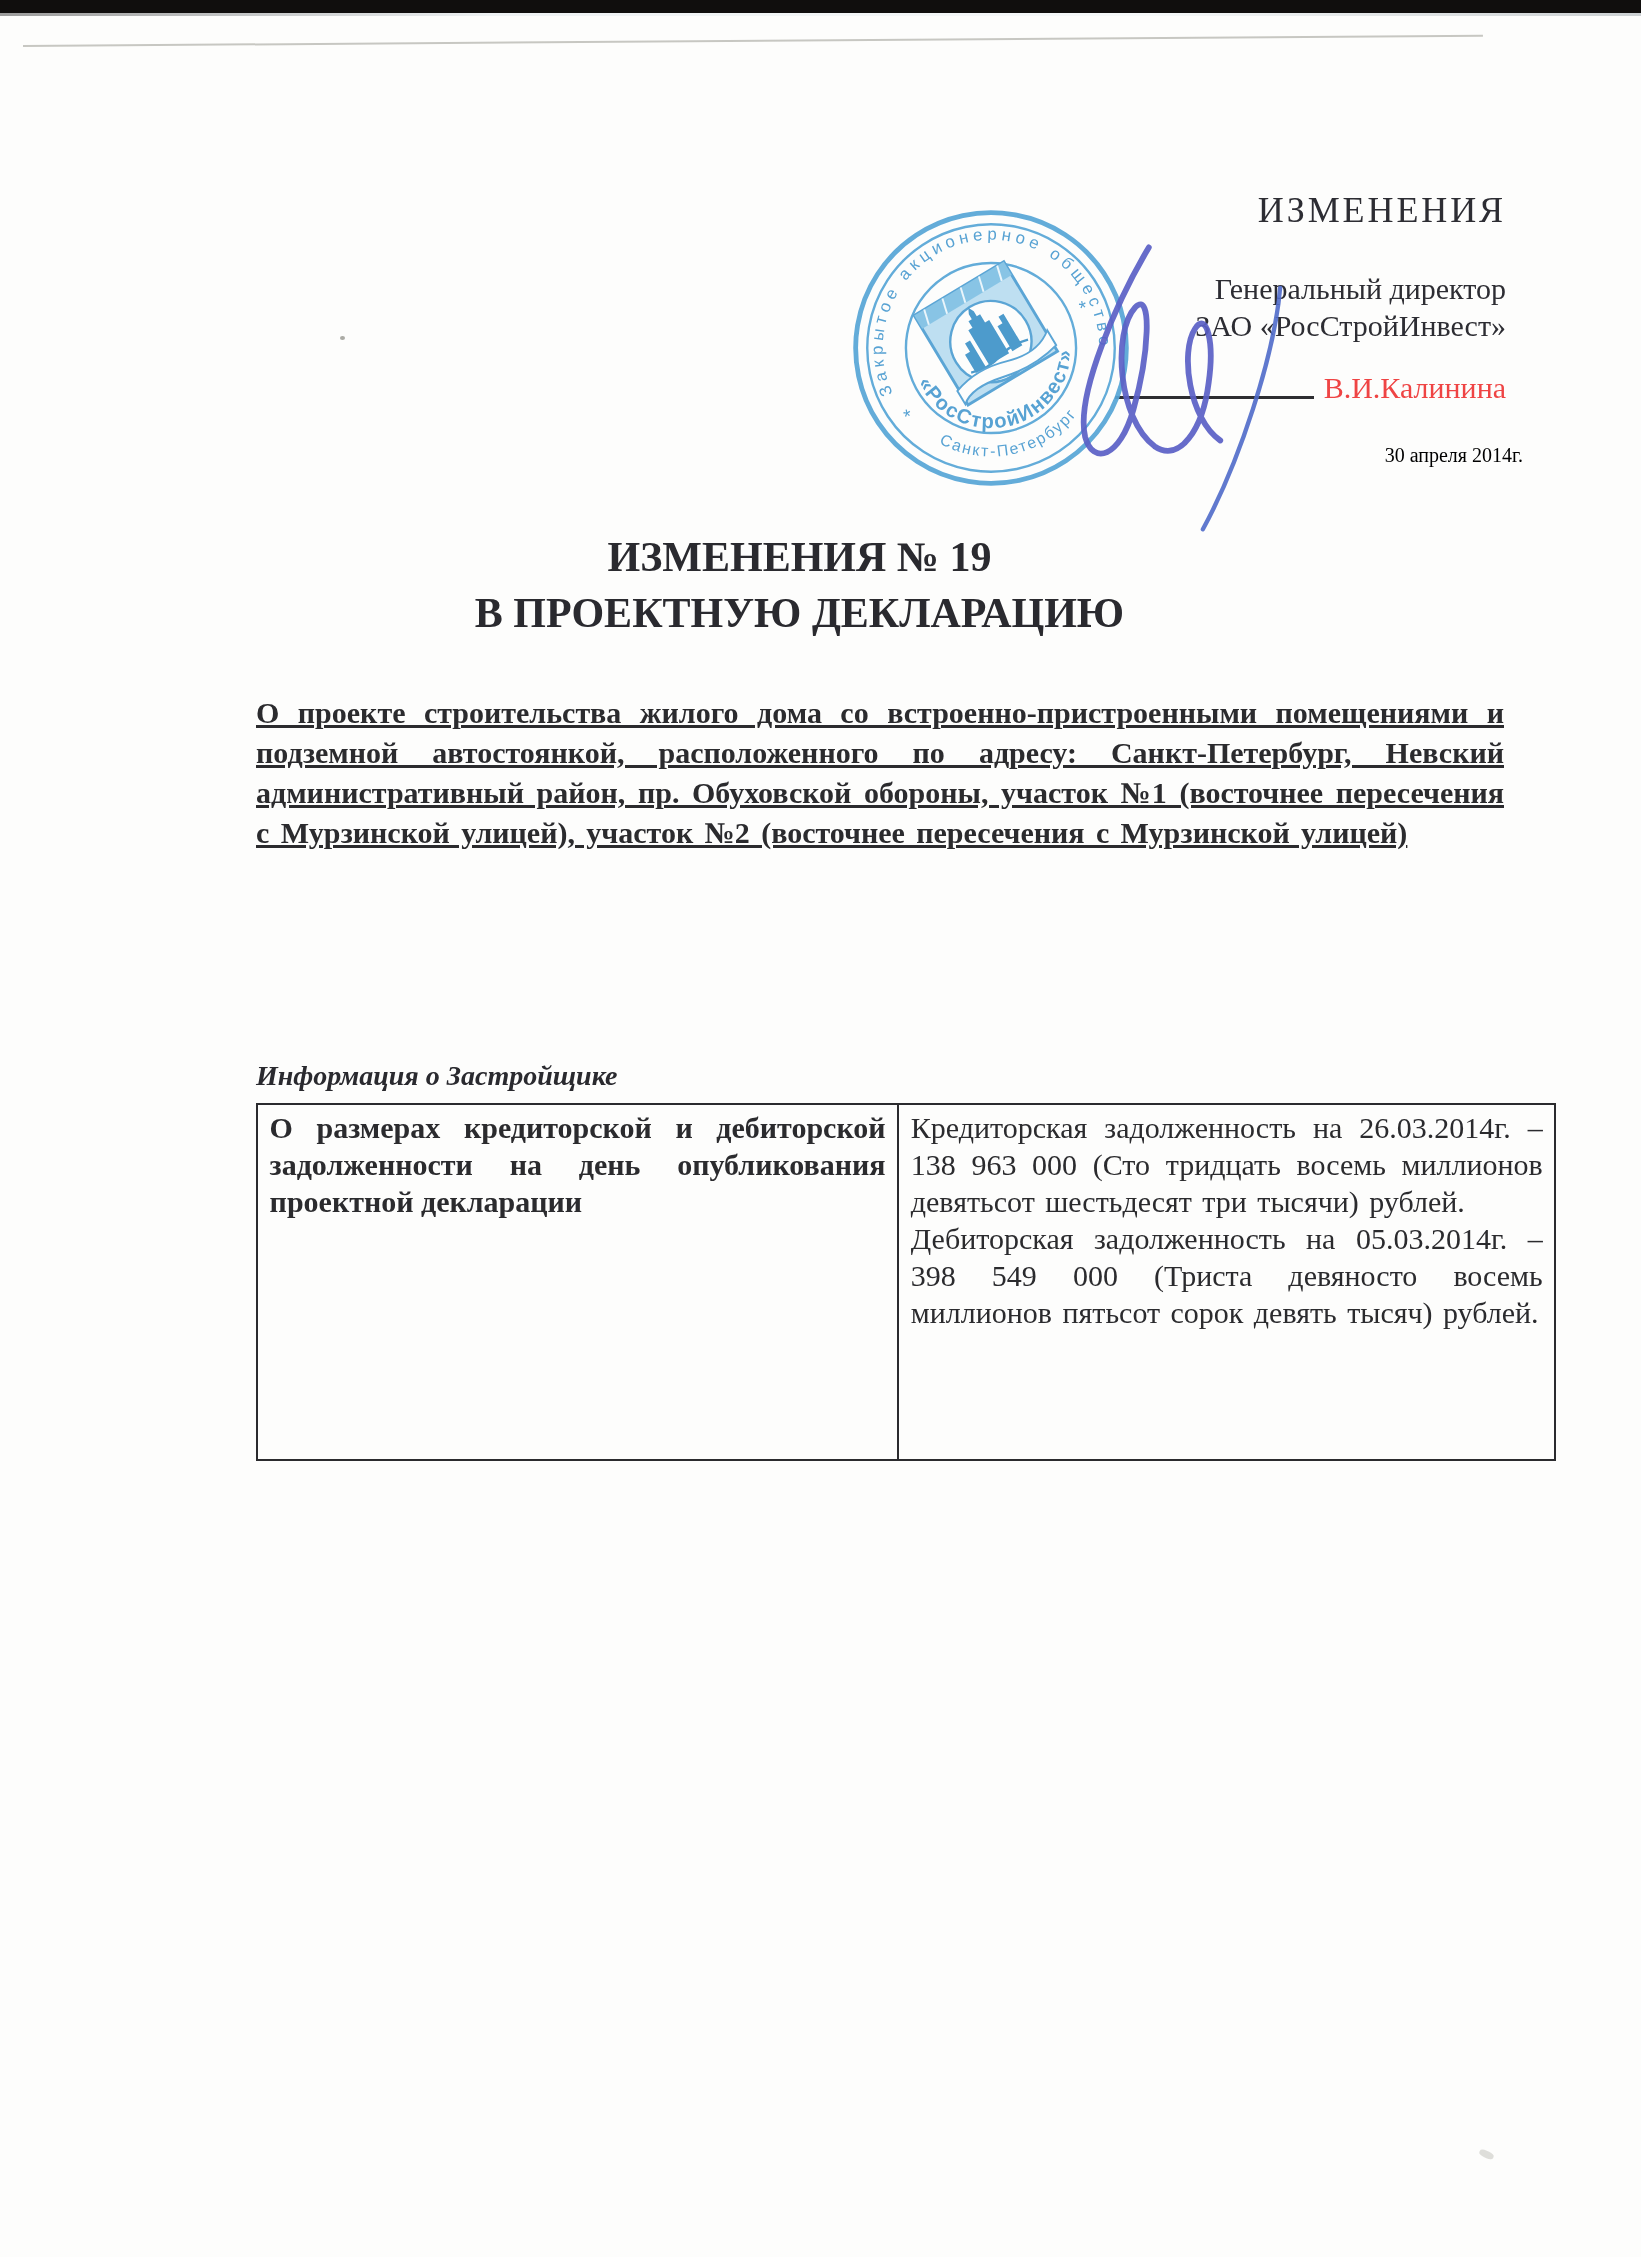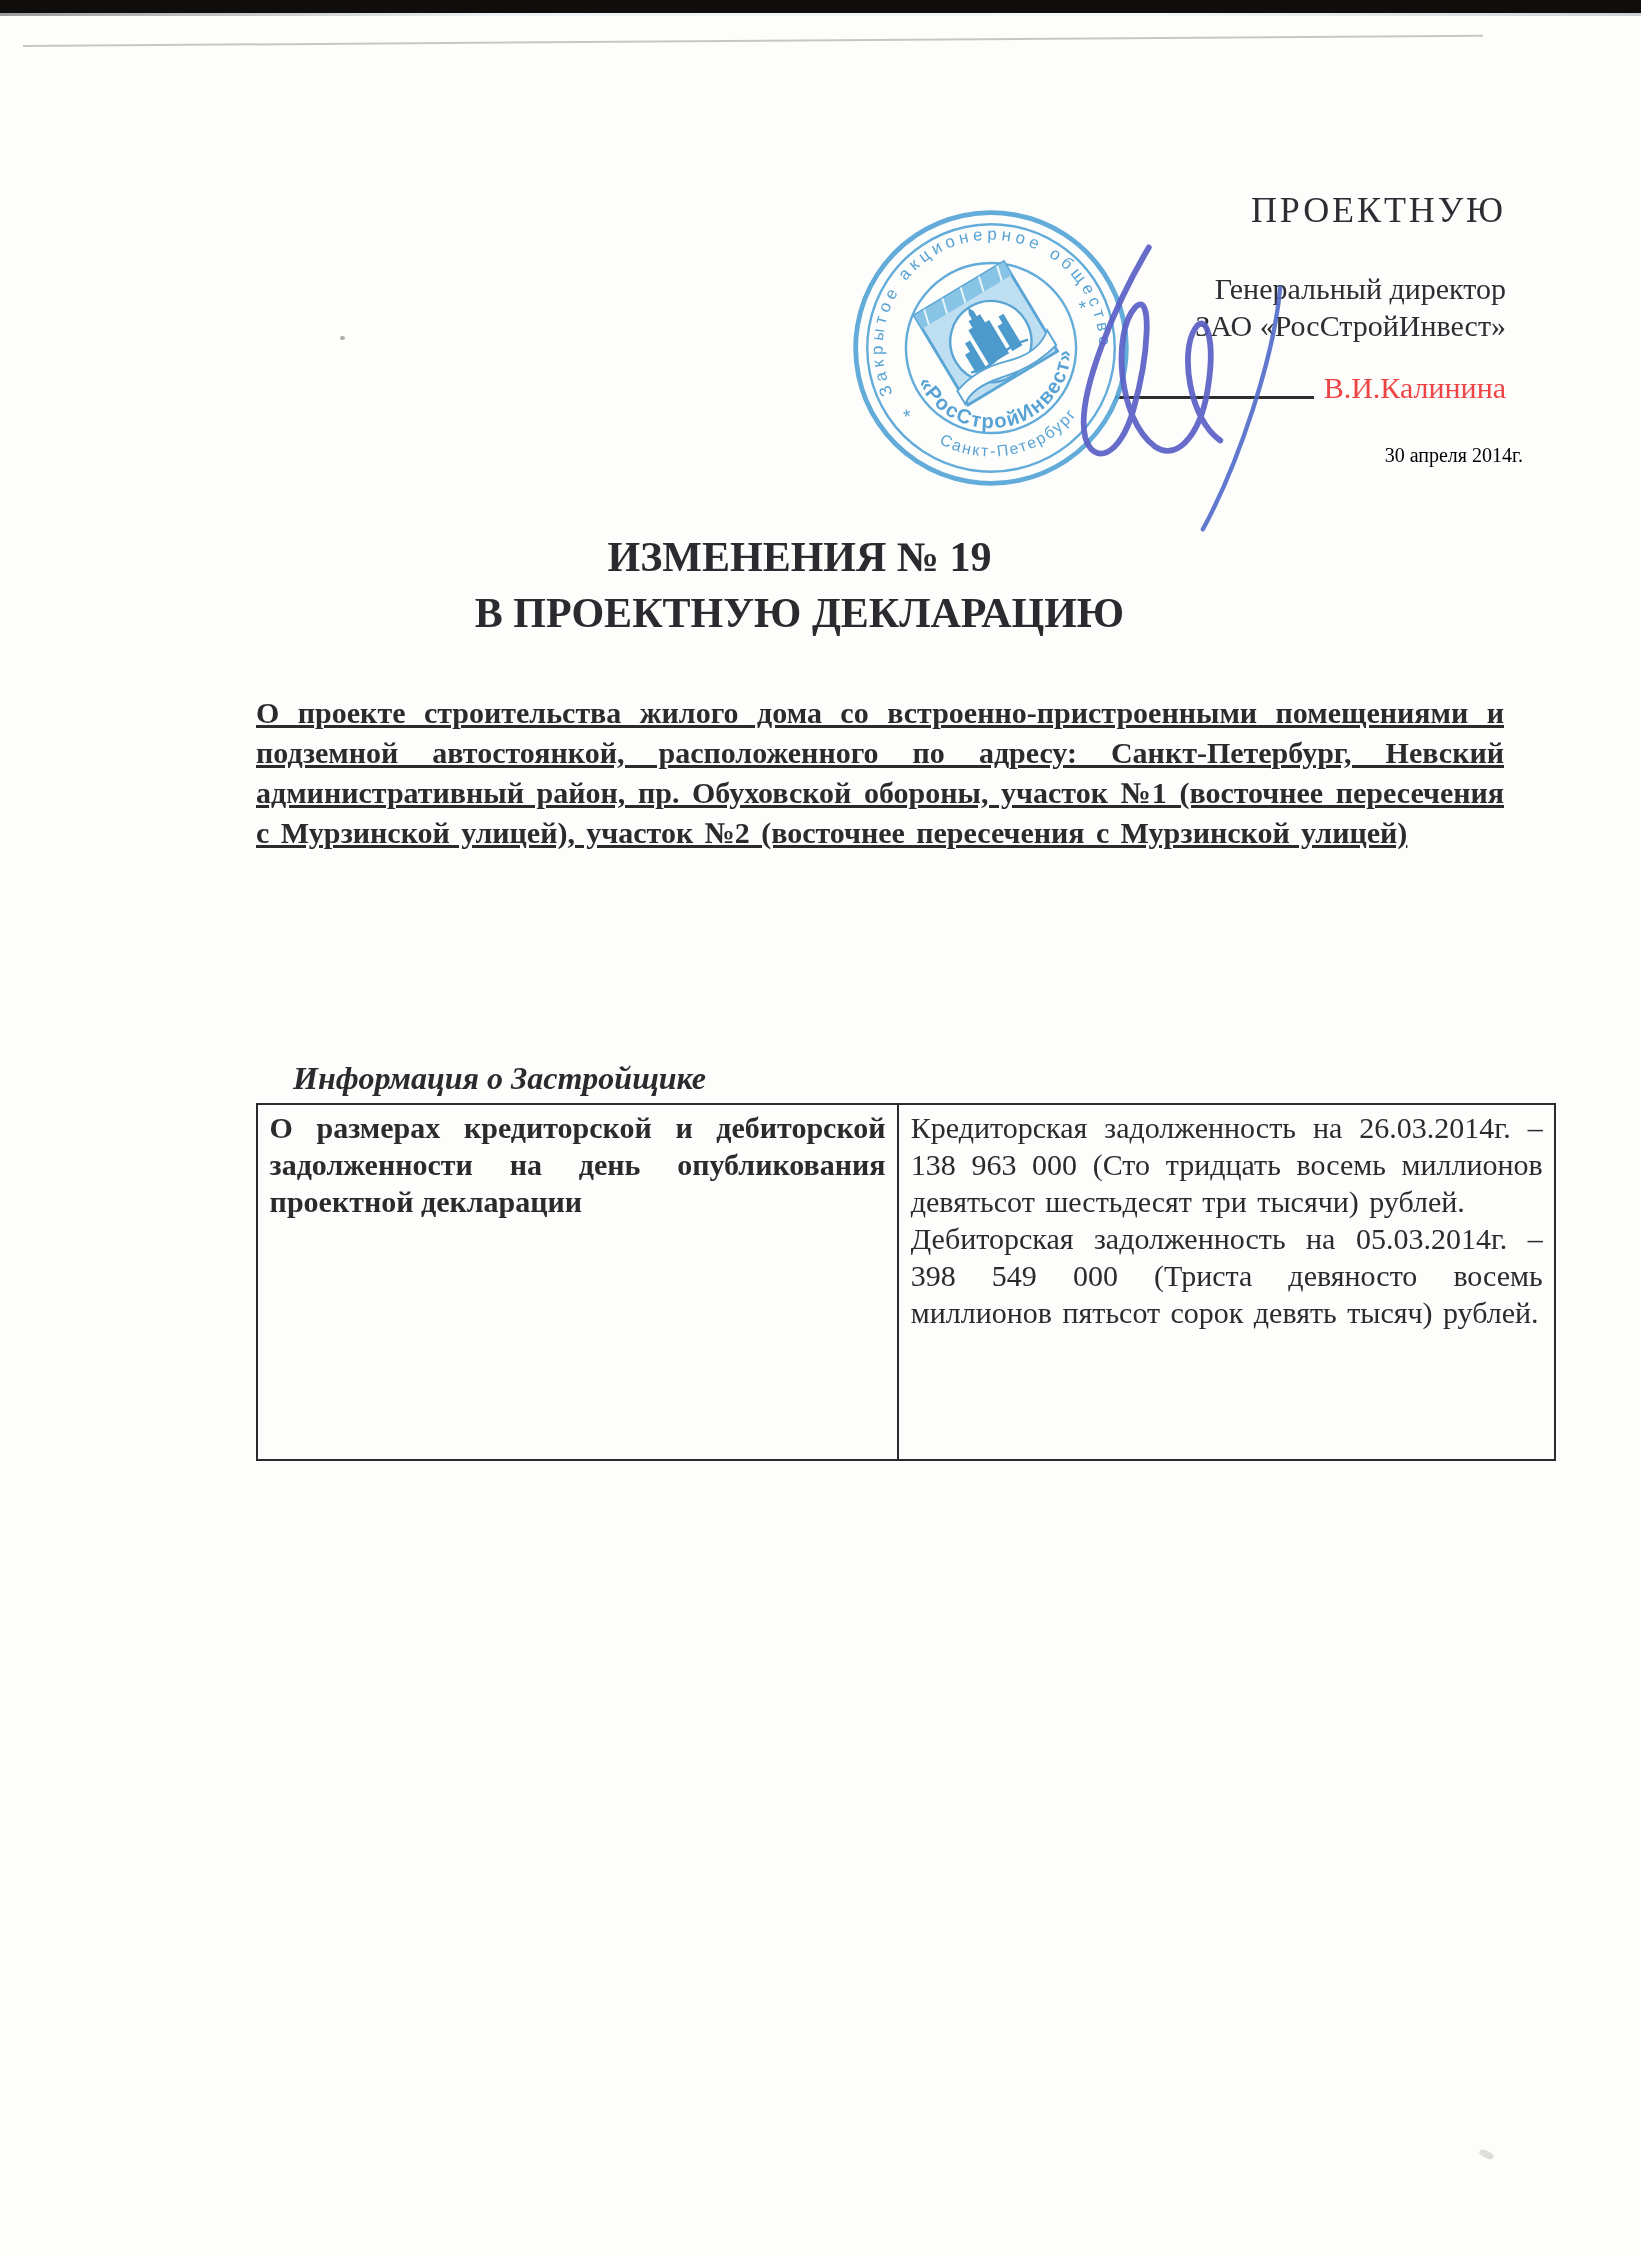--- a/index.html
+++ b/index.html
@@ -32,42 +32,42 @@
   .signature{position:absolute;left:1060px;top:230px;z-index:2;}
 
   
   .title{position:absolute;top:529px;left:0;width:100%;text-align:center;font-weight:bold;font-size:42px;line-height:56px;color:#2a2a2f;transform:translateX(-21px);}
 
   
   .para{position:absolute;left:256px;width:1248px;text-align:justify;}
   .para-lead{top:693px;font-weight:bold;font-size:30px;line-height:40px;word-spacing:3.9px;text-decoration:underline;}
   .para-intro{top:927px;font-size:30px;line-height:40px;word-spacing:2.9px;}
 
-  .section-heading{position:absolute;left:256px;top:1060px;font-size:32px;font-weight:bold;font-style:italic;color:#2a2a2f;margin-left:37px;}
+  .section-heading{position:absolute;left:256px;top:1060px;font-size:28px;font-weight:bold;font-style:italic;color:#2a2a2f;}
 
   
   .decl-table{position:absolute;left:256px;top:1103px;border-collapse:collapse;table-layout:fixed;width:1248px;}
   .decl-table td{border:2.9px solid #2b2b2e;vertical-align:top;padding:3.9px 11.6px 5.8px 11.6px;font-size:30px;line-height:37px;}
   .decl-table .c-label{width:616px;font-weight:bold;text-align:justify;}
   .decl-table .c-value{width:632px;text-align:justify;word-spacing:2.9px;}
   .r1{height:114px;}
   .r2{height:356px;}
 </style>
 </head>
 <body>
 
 <div class="page">
 
   <div class="scan-topbar"></div>
   <div class="scan-topbar2"></div>
   <div class="scan-line"></div>
   <div class="scan-dot"></div>
   <div class="scan-smudge"></div>
 
-  <div class="approve-label">ПРОЕКТНУЮ</div>
+  <div class="approve-label">ИЗМЕНЕНИЯ</div>
   <div class="director">
     <div>Генеральный директор</div>
     <div>ЗАО «РосСтройИнвест»</div>
   </div>
 
   <svg class="stamp" width="290" height="290" viewBox="-150 -150 300 300">
     <defs>
       <path id="arcTop" d="M -104.5,40.3 A 112 112 0 1 1 104.5,40.3"></path>
       <path id="arcCompany" d="M -80,22 A 83 83 0 0 0 80,22"></path>
       <path id="arcCity" d="M -72,86 A 112.2 112.2 0 0 0 72,86"></path>

